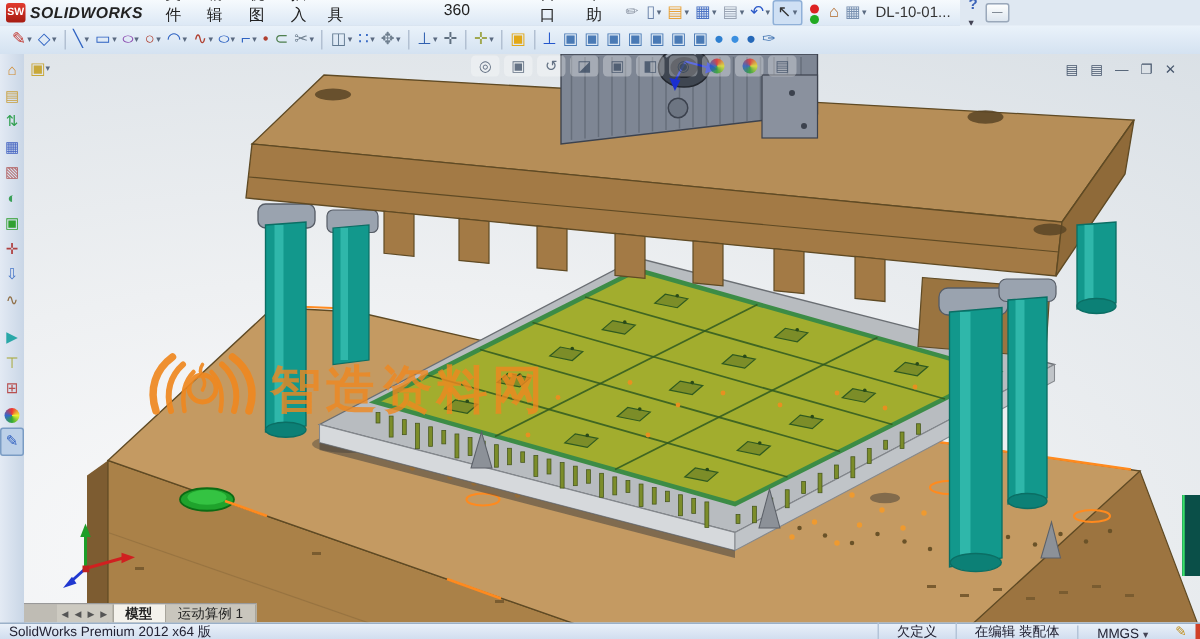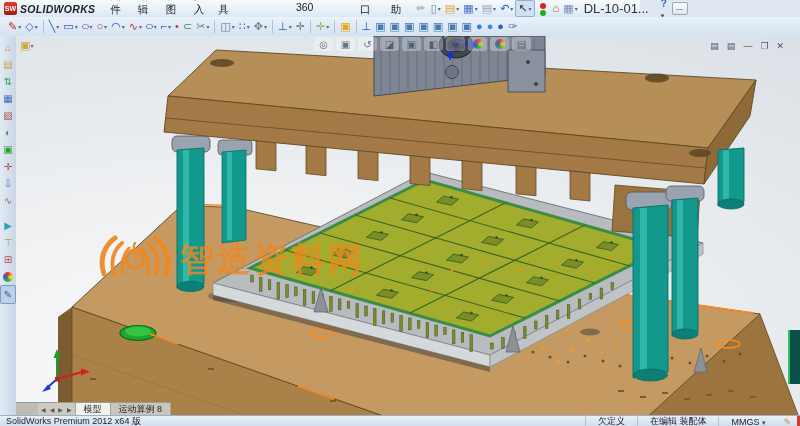--- a/index.html
+++ b/index.html
@@ -14,21 +14,21 @@
   .logo .sw{width:13px;height:13px;background:linear-gradient(#e23b2e,#a61b12);border-radius:2px;
     color:#fff;font-size:7px;font-weight:bold;display:flex;align-items:center;justify-content:center;}
   .logo .lt{font-weight:bold;font-style:italic;letter-spacing:.3px;font-size:10.5px;}
   .menubar .menu{padding:1px 7px;cursor:default;}
   .pin{color:#8a93a2;font-size:10px;margin:0 4px;transform:rotate(40deg);}
   .iconbtn{display:inline-flex;align-items:center;height:15px;padding:0 2px;border-radius:2px;}
   .iconbtn.pressed{background:#cfe0f4;border:1px solid #8fb0d8;}
   .iconbtn .g{font-size:11px;line-height:13px;}
   .iconbtn .dd{font-size:6px;color:#5a6a80;margin-left:1px;}
   .traffic{display:inline-block;width:6px;height:6px;border-radius:50%;background:#d22;box-shadow:0 7px 0 #2a2;margin:-6px 3px 0 3px;}
-  .doctitle{font-size:13px;color:#333;margin:0 6px 0 4px;white-space:nowrap;}
+  .doctitle{font-size:10px;color:#333;margin:0 6px 0 4px;white-space:nowrap;}
   .searchbox{display:flex;align-items:center;background:#fff;border:1px solid #8aa0b8;border-radius:8px;
     height:13px;padding:0 4px;margin-left:2px;}
   .qball{width:9px;height:9px;border-radius:50%;background:#f0a020;color:#fff;font-size:7px;font-weight:bold;
     display:flex;align-items:center;justify-content:center;margin-right:3px;}
   .searchbox input{border:none;outline:none;background:transparent;font-size:8.5px;width:86px;color:#777;
     font-family:"Liberation Sans",sans-serif;}
   .mag{position:relative;width:7px;height:7px;border:1.5px solid #4a6a9a;border-radius:50%;margin:0 2px;}
   .mag::after{content:"";position:absolute;left:5px;top:6px;width:4px;height:1.5px;background:#4a6a9a;transform:rotate(40deg);}
   .helpq{color:#3a62b8;font-weight:bold;font-size:10px;margin:0 3px 0 6px;}
   .winbtn{width:14px;height:11px;border:1px solid #9aa8ba;border-radius:2px;background:linear-gradient(#fdfefe,#dde6ef);
@@ -58,21 +58,21 @@
   .docctl .g{font-size:9px;color:#7a8698;}
   .flyout{position:absolute;left:4px;top:3px;display:flex;align-items:center;}
   .flyout .g{font-size:11px;}
   .flyout .dd{font-size:6px;color:#5a6a80;}
   
   .tabstrip{position:absolute;left:0;bottom:0;height:12px;display:flex;align-items:stretch;
     background:#d6d3ca;border-top:1px solid #999;font-size:9px;}
   .tabnav{display:flex;align-items:center;background:#cdcac1;border-right:1px solid #a8a59c;padding:0 1px;}
   .tabnav span{font-size:6px;color:#555;padding:0 2px;}
   .tab{display:flex;align-items:center;padding:0 8px;border-right:1px solid #a8a59c;color:#222;white-space:nowrap;}
-  .tab.active{background:#f4f2ec;font-weight:normal;}
+  .tab.active{background:#f4f2ec;font-weight:bold;}
   .tab.inactive{background:#c9c6bd;}
   .tabfill{width:22px;background:#bfbcb4;}
   
   .statusbar{position:absolute;left:0;top:415px;width:800px;height:11px;
     background:linear-gradient(#e9f0f9,#cfdcee);border-top:1px solid #9ab0c8;
     display:flex;align-items:center;font-size:9px;color:#223;}
   .statusbar .lft{padding-left:6px;}
   .statusbar .rgt{margin-left:auto;display:flex;align-items:center;gap:0;}
   .statusbar .sect{padding:0 12px;border-left:1px solid #b4c4d8;white-space:nowrap;}
   .statusbar .pencil{color:#c09020;font-size:9px;padding:0 6px;}
@@ -691,21 +691,21 @@
   <div class="tabstrip">
     <div class="tabfill"></div>
     <div class="tabnav" id="tabnav">
         <span>◀</span>
         <span>◀</span>
         <span>▶</span>
         <span>▶</span>
       </div>
     <div id="tabs" style="display:flex;">
         <div class="tab active">模型</div>
-        <div class="tab inactive">运动算例 8</div>
+        <div class="tab inactive">运动算例 1</div>
       </div>
   </div>
 </div>
 
 <div class="statusbar">
   <span class="lft">SolidWorks Premium 2012 x64 版</span>
   <div class="rgt">
     <span class="sect">欠定义</span>
     <span class="sect">在编辑 装配体</span>
     <span class="sect"><span>MMGS</span> <span class="caret">▾</span></span>

